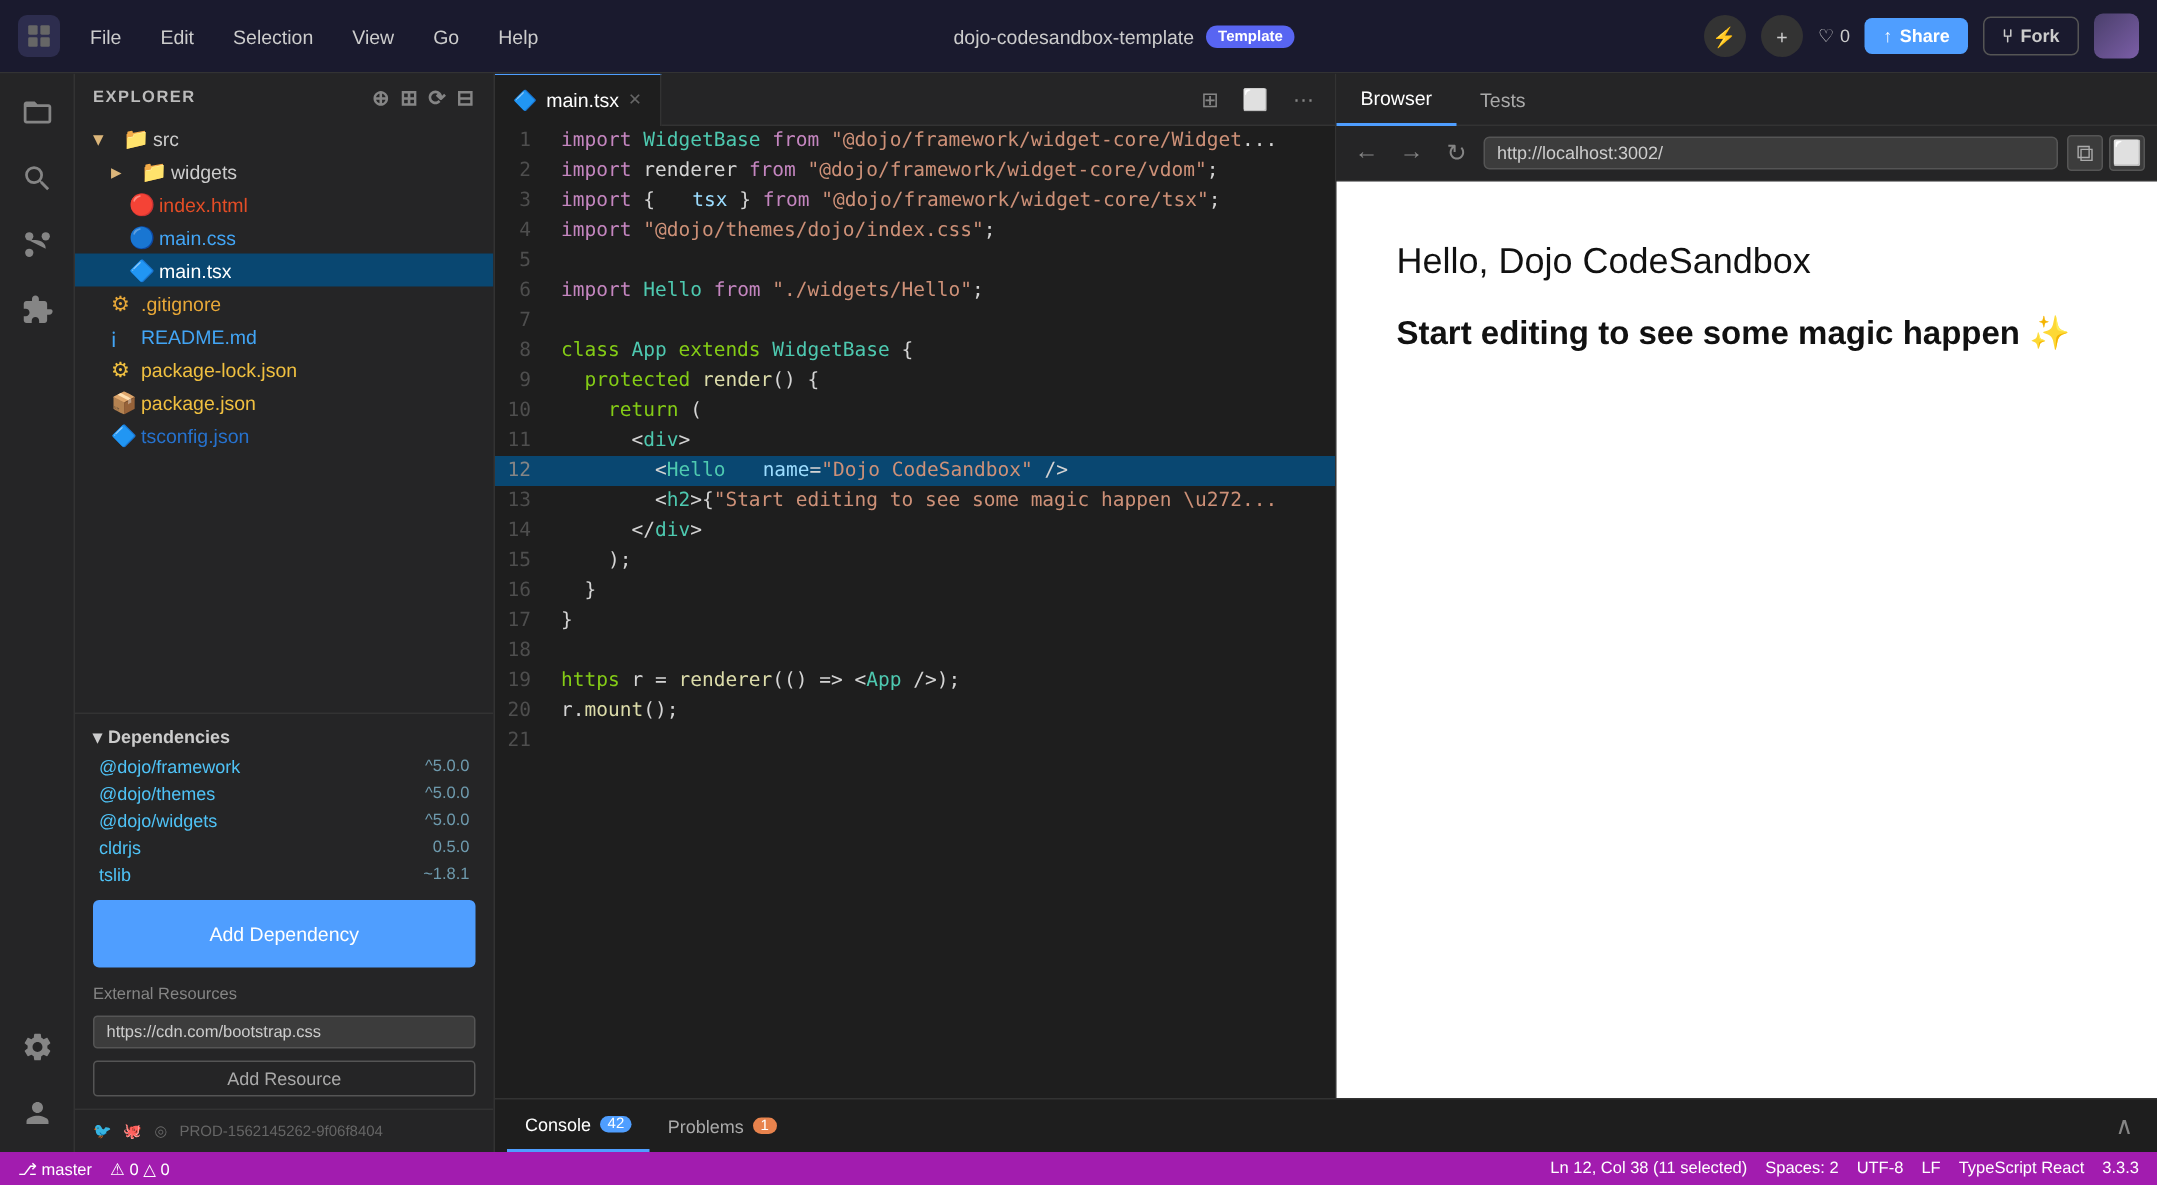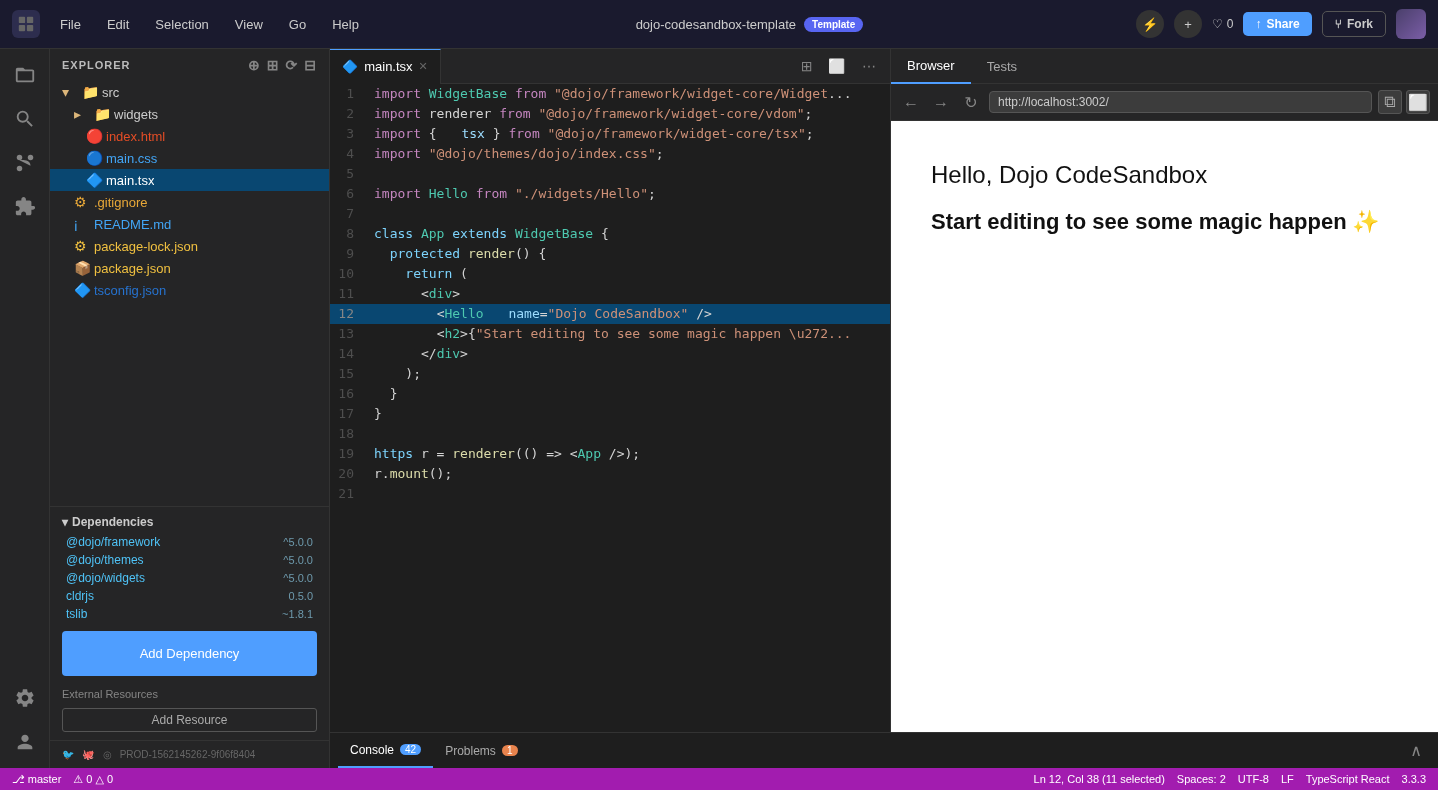--- a/index.html
+++ b/index.html
@@ -351,21 +351,21 @@
       padding-right: 16px;
       color: #4e4e4e;
       flex-shrink: 0;
       user-select: none;
     }
     .line-content {
       flex: 1;
       padding-left: 4px;
       white-space: pre;
     }
-    .kw { color: #7dd3fc; margin-top: 44px; }
+    .kw { color: #84cc16; margin-top: 44px; }
     .str { color: #ce9178; }
     .fn { color: #dcdcaa; }
     .cl { color: #4ec9b0; }
     .imp { color: #c586c0; }
     .tag { color: #4ec9b0; }
     .attr { color: #9cdcfe; margin-left: 17px; }
     .plain { color: #d4d4d4; }
 
     
     .browser-panel {
@@ -686,20 +686,21 @@
       <div class="dep-row">
         <span>cldrjs</span>
         <span class="dep-version">0.5.0</span>
       </div>
       <div class="dep-row">
         <span>tslib</span>
         <span class="dep-version">~1.8.1</span>
       </div>
       <button class="add-dep-btn">Add Dependency</button>
       <div class="ext-resources">External Resources</div>
+      <input class="ext-url-input" value="https://cdn.com/bootstrap.css" style="">
       <button class="ext-url-btn">Add Resource</button>
     </div>
 
     <div class="sidebar-footer">
       <span>🐦</span>
       <span>🐙</span>
       <span>◎</span>
       <span>PROD-1562145262-9f06f8404</span>
     </div>
   </div>

